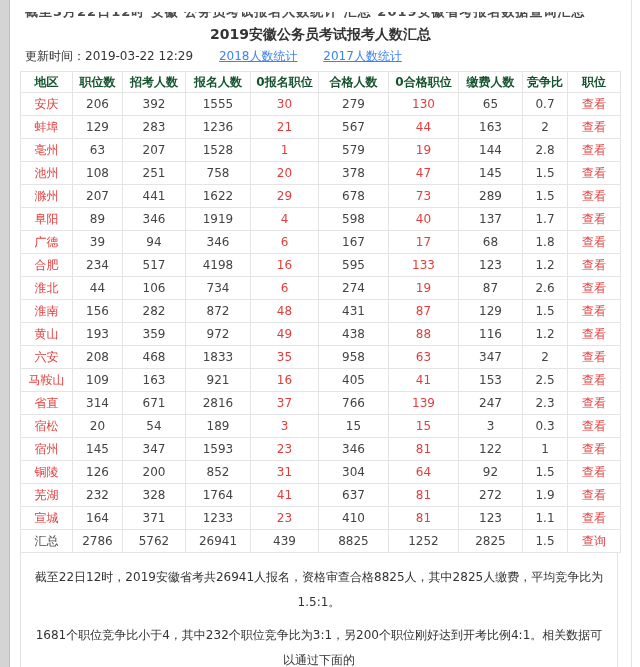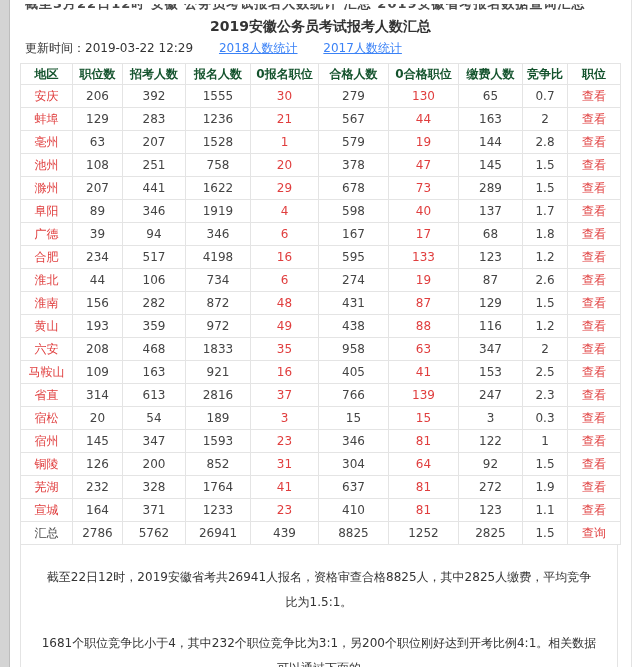--- a/index.html
+++ b/index.html
@@ -1,36 +1,36 @@
 <!DOCTYPE html>
 <html><head>
 <meta charset="utf-8">
 <style>
   html,body{margin:0;padding:0;background:#ffffff;font-family:"DejaVu Sans","Liberation Sans",sans-serif;color:#333;}
   body{width:640px;height:667px;position:relative;overflow:hidden;font-size:12px;}
   .left-gutter{position:absolute;left:0;top:0;width:9px;height:667px;background:#d4d4d4;border-right:1px solid #bdbdbd;}
   .right-edge{position:absolute;left:631px;top:0;width:1px;height:667px;background:#e3e3e3;}
-  .content{position:absolute;left:10px;top:4px;width:621px;height:505px;background:#fff;}
+  .content{position:absolute;left:10px;top:12px;width:621px;height:505px;background:#fff;}
 
   
   .clipped-top{height:8px;overflow:hidden;margin-left:15px;width:560px;}
   .clipped-top span{display:block;transform:translateY(-9px);font-size:13px;font-weight:bold;color:#4a4a4a;letter-spacing:1px;white-space:nowrap;}
 
   .page-title{text-align:center;font-size:14px;font-weight:bold;color:#333;margin:6px 0 2px 0;}
   .update-line{margin:4px 0 6px 15px;font-size:12px;color:#333;}
   .update-line .stat-link{color:#3b82f6;text-decoration:underline;margin-left:22px;cursor:pointer;}
 
   table.stats{border-collapse:collapse;table-layout:fixed;width:600px;margin-left:10px;background:#fff;}
   table.stats th,table.stats td{border:1px solid #e4e4e4;text-align:center;font-size:12px;padding:0;height:22px;line-height:22px;overflow:hidden;white-space:nowrap;}
   table.stats th{font-weight:bold;color:#14532d;height:20px;line-height:20px;background:#fff;}
   table.stats td{color:#444;}
   table.stats td.red{color:#e03e3e;cursor:pointer;}
 
   .footer-box{width:598px;margin-left:10px;border:1px solid #e4e4e4;border-top:none;text-align:center;font-size:12px;color:#333;padding:4px 2px 6px 2px;box-sizing:border-box;}
-  .footer-box p{margin:16px;padding:0 2px;line-height:25px;text-align:center;}
+  .footer-box p{margin:8px;padding:0 2px;line-height:25px;text-align:center;}
 </style>
 </head>
 <body>
 
 <div class="left-gutter"></div>
 <div class="right-edge"></div>
 
 <div class="content">
 
   <div class="clipped-top">
@@ -225,21 +225,21 @@
           <td class="red">16</td>
           <td>405</td>
           <td class="red">41</td>
           <td>153</td>
           <td>2.5</td>
           <td class="red">查看</td>
         </tr>
         <tr>
           <td class="red">省直</td>
           <td>314</td>
-          <td>613</td>
+          <td>671</td>
           <td>2816</td>
           <td class="red">37</td>
           <td>766</td>
           <td class="red">139</td>
           <td>247</td>
           <td>2.3</td>
           <td class="red">查看</td>
         </tr>
         <tr>
           <td class="red">宿松</td>

